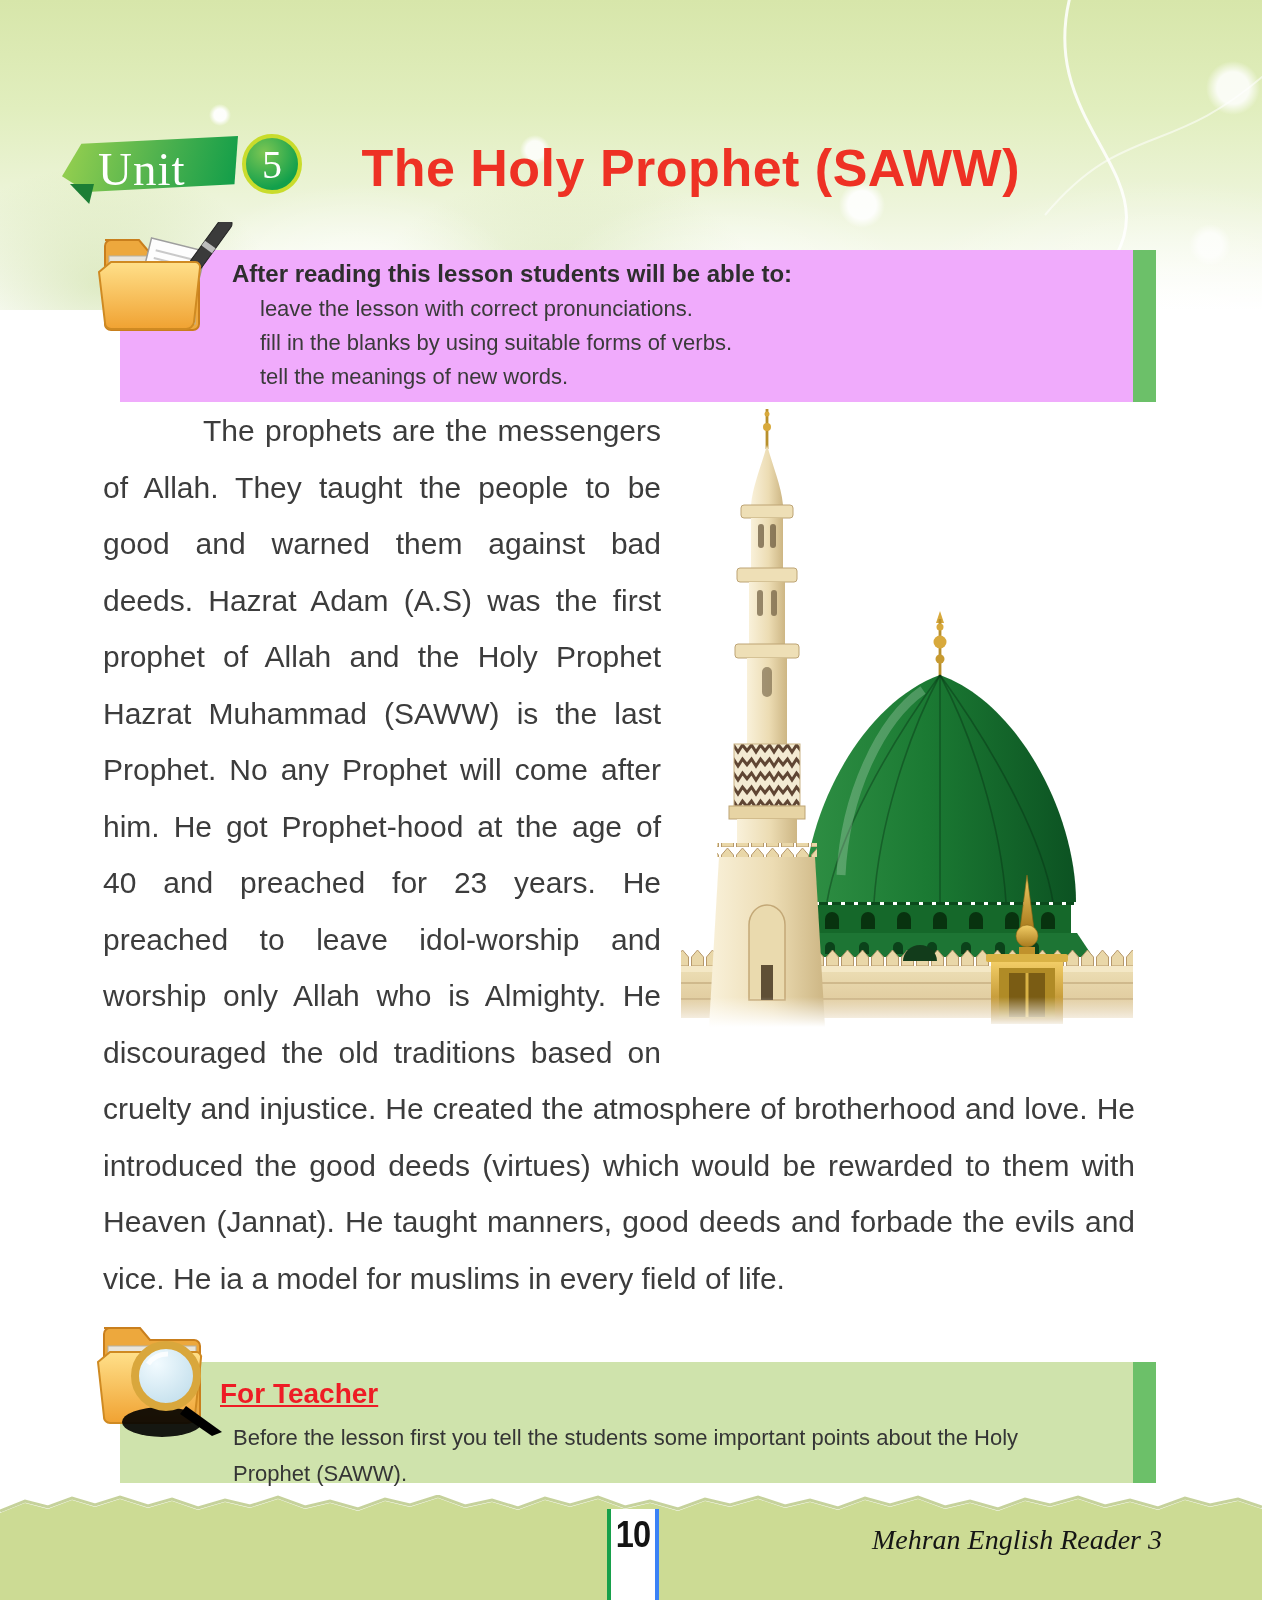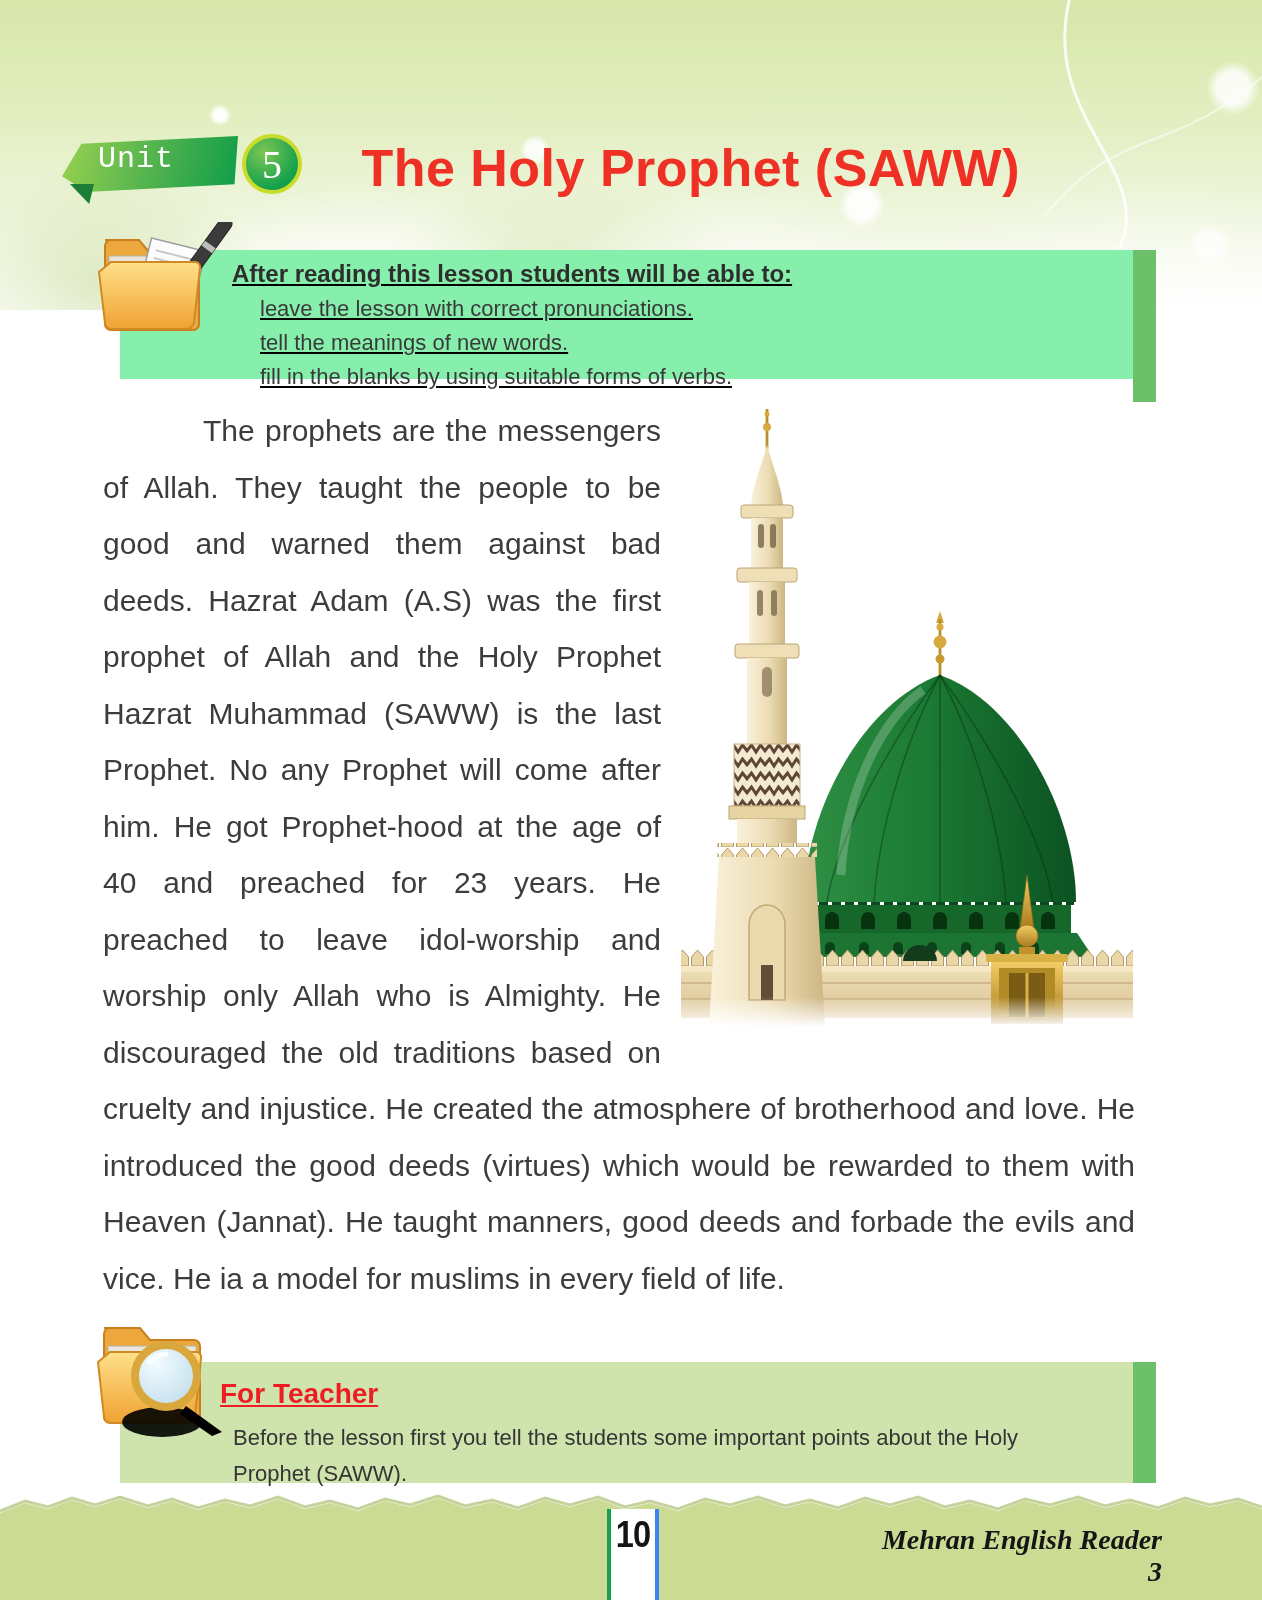--- a/index.html
+++ b/index.html
@@ -28,40 +28,40 @@
 
   
   .unit-badge { position:absolute; left:62px; top:128px; width:260px; height:90px; }
   .unit-ribbon{
     position:absolute; left:0; top:8px; width:176px; height:56px;
     background:linear-gradient(105deg,#9ad14f 0%, #4db14e 55%, #0f9d49 100%);
     clip-path:polygon(0 72%, 11% 14%, 100% 0%, 98% 86%, 14% 100%);
   }
   .unit-ribbon span{
     display:block; padding:6px 0 0 36px; color:#fff;
-    font-family:Liberation Mono, monospace; font-size:30px; letter-spacing:1px;
+    font-family:Liberation Serif, serif; font-size:47px; letter-spacing:1px;
   }
   .unit-fold{ position:absolute; left:8px; top:56px; width:24px; height:20px;
     background:#1c7e35; clip-path:polygon(0 0, 100% 0, 80% 100%); }
   .unit-circle{
     position:absolute; left:180px; top:6px; width:60px; height:60px; border-radius:50%;
     border:4px solid #c9dc2c;
     background:radial-gradient(circle at 35% 28%, #7cc653, #12a04c 72%);
     display:flex; align-items:center; justify-content:center;
   }
   .unit-circle span{ color:#fff; font-family:"Liberation Serif", serif; font-size:40px; }
 
   
   .page-title{
     position:absolute; left:300px; top:138px; margin:0; width:720px;
     font-size:52px; font-weight:bold; color:#ee3124; letter-spacing:.5px; text-align:right;
   }
 
   
-  .obj-box{ position:absolute; left:120px; top:250px; width:1013px; height:129px; background:#86efac;text-decoration:underline; }
+  .obj-box{ position:absolute; left:120px; top:250px; width:1013px; height:152px; background:#f0abfc; }
   .accent-bar{ position:absolute; width:23px; background:#6cc069; }
   .bar-obj{ left:1133px; top:250px; height:152px; }
   .bar-teacher{ left:1133px; top:1362px; height:121px; }
   .obj-heading{ padding:10px 0 0 112px; font-size:24px; font-weight:bold; color:#2e2e2e; }
   .obj-items{ padding:4px 0 0 140px; font-size:22px; color:#3a3a3a; line-height:34px; }
   .icon-obj{ position:absolute; left:93px; top:222px; }
   .icon-teacher{ position:absolute; left:90px; top:1314px; }
 
   
   .lesson{ position:absolute; left:103px; top:403px; width:1032px; color:#3c3c3c; }
@@ -78,21 +78,21 @@
   .page-strip{
     position:absolute; left:607px; top:1509px; width:52px; height:91px;
     background:#fff; border-left:4px solid #17a04b; border-right:4px solid #3b82f6;
   }
   .page-strip span{
     display:block; margin-top:5px; text-align:center; color:#141414;
     font-size:37px; font-weight:bold; letter-spacing:-1px; transform:scaleX(.88);
   }
   .book-title{
     position:absolute; left:862px; top:1524px; width:300px; text-align:right;
-    font-family:"Liberation Serif", serif; font-style:italic; font-weight:bold;
+    font-family:"Liberation Serif", serif; font-style:italic; font-weight:normal;
     font-size:28px; color:#151515;
   }
 </style>
 </head>
 <body>
 
 <div class="page">
 
   <div class="header-deco"></div>
   <svg class="swirl" width="422" height="480">
@@ -109,22 +109,22 @@
       <span>5</span>
     </div>
   </div>
 
   <h1 class="page-title">The Holy Prophet (SAWW)</h1>
 
   <div class="obj-box">
     <div class="obj-heading">After reading this lesson students will be able to:</div>
     <div class="obj-items">
       <div>leave the lesson with correct pronunciations.</div>
+      <div>fill in the blanks by using suitable forms of verbs.</div>
       <div>tell the meanings of new words.</div>
-      <div>fill in the blanks by using suitable forms of verbs.</div>
     </div>
   </div>
   <div class="accent-bar bar-obj"></div>
 
   <svg class="icon-obj" width="140" height="118" viewBox="0 0 140 118">
     <defs>
       <linearGradient id="foldG" x1="0" y1="0" x2="0" y2="1">
         <stop offset="0" stop-color="#ffe08a"></stop>
           <stop offset="1" stop-color="#f0a232"></stop>
       </linearGradient>

